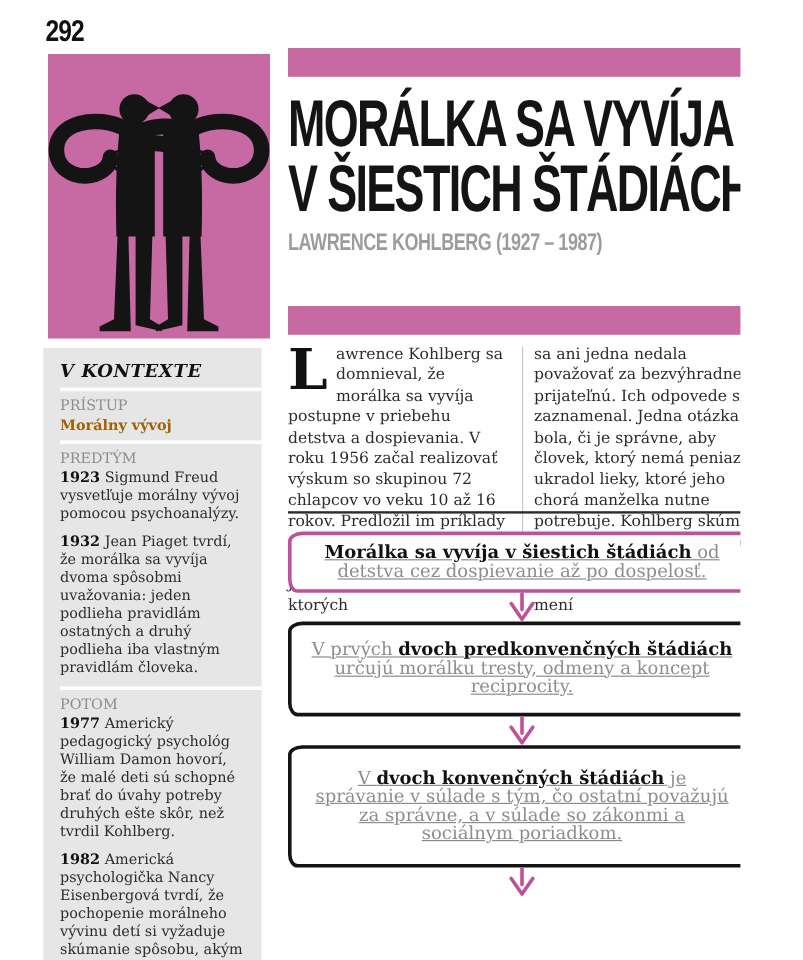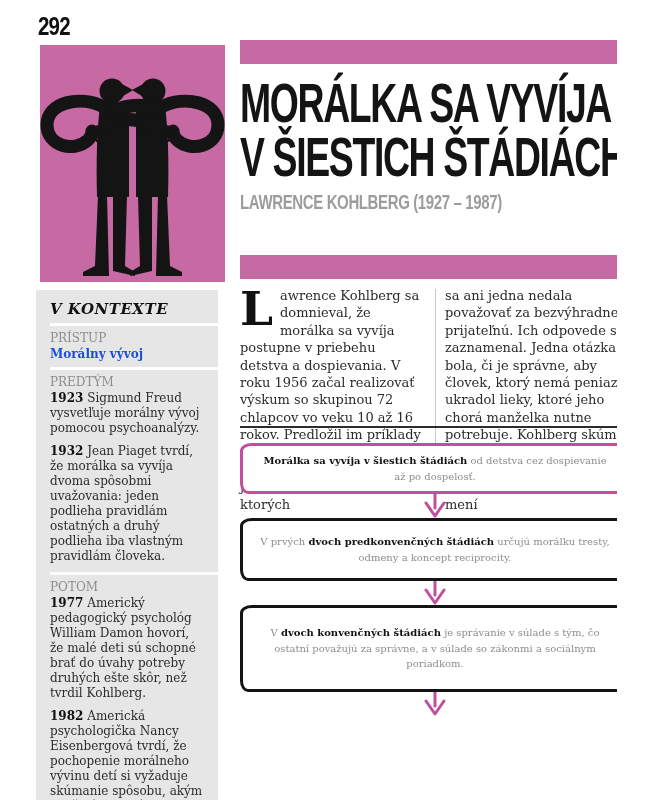--- a/index.html
+++ b/index.html
@@ -27,41 +27,41 @@
   #subtitle{margin-top:7px;font-family:"Liberation Sans",sans-serif;font-weight:bold;
     font-size:20px;color:#9c9c9c;white-space:nowrap;letter-spacing:-0.5px;
     transform:scaleX(0.75);transform-origin:0 50%;}
 
   
   #sidebar{position:absolute;left:36px;top:290px;width:182px;background:#e6e6e6;
     box-sizing:border-box;padding:10px 13px 12px 14px;font-size:12px;line-height:15px;}
   #sidebar .shead{font-size:15px;font-weight:bold;color:#111;letter-spacing:0.5px;margin:2px 0 6px;font-style:italic;}
   .srule{height:3px;background:#fff;margin:5px -13px 5px 0;}
   .slabel{color:#8d8d8d;margin:2px 0 1px;}
-  .svalue{font-weight:bold;color:#1d4ed8;margin:0 0 2px;}
+  .svalue{font-weight:bold;color:#a16207;margin:0 0 2px;}
   #sidebar p.item{margin:0 0 8px;}
   #sidebar p.item:last-child{margin-bottom:0;}
   #sidebar .year{font-weight:bold;color:#111;}
 
   
   #article{position:absolute;left:240px;top:287px;width:390px;}
   .cols{display:flex;}
   .col{width:185px;font-size:13px;line-height:17.4px;text-align:left;}
   .col-divider{width:1px;background:#c9c9c9;margin:2px 9px 4px 10px;}
   .dropcap{float:left;font-weight:bold;font-size:47px;line-height:38px;
     padding:3px 7px 0 0;color:#111;}
 
   
   #diagram-rule{position:absolute;left:240px;top:426px;width:390px;height:2px;background:#2c2c2c;}
 
   
   #diagram{position:absolute;left:240px;top:443px;width:390px;}
   .dbox{box-sizing:border-box;border:3.5px solid #141414;background:#fff;
     border-radius:12px 7px 11px 8px / 8px 12px 7px 11px;
-    text-align:center;font-size:10px;line-height:15.5px;color:#8d8d8d;padding:10px 16px;}
+    text-align:center;font-size:15px;line-height:15.5px;color:#8d8d8d;padding:10px 16px;text-decoration:underline;}
   .dbox .b{color:#111;font-weight:bold;}
   .dbox.pink{border-color:#c0509c;padding:7px 16px;}
   .dbox.p2{padding:13px 16px;}
   .dbox.p3{padding:17px 16px;}
   .dbox.p4{padding:7px 14px;}
   .arrow-wrap{height:24px;display:flex;align-items:center;justify-content:center;}
 </style>
 </head>
 <body>
 

